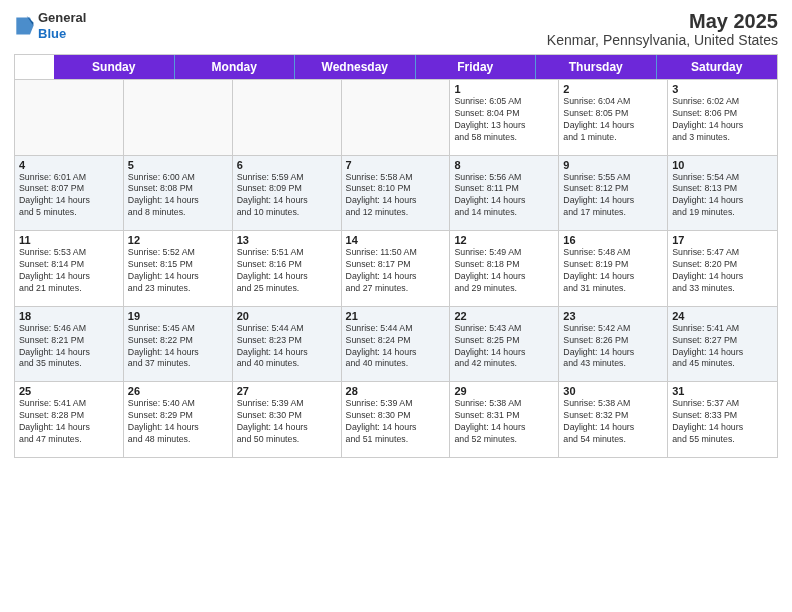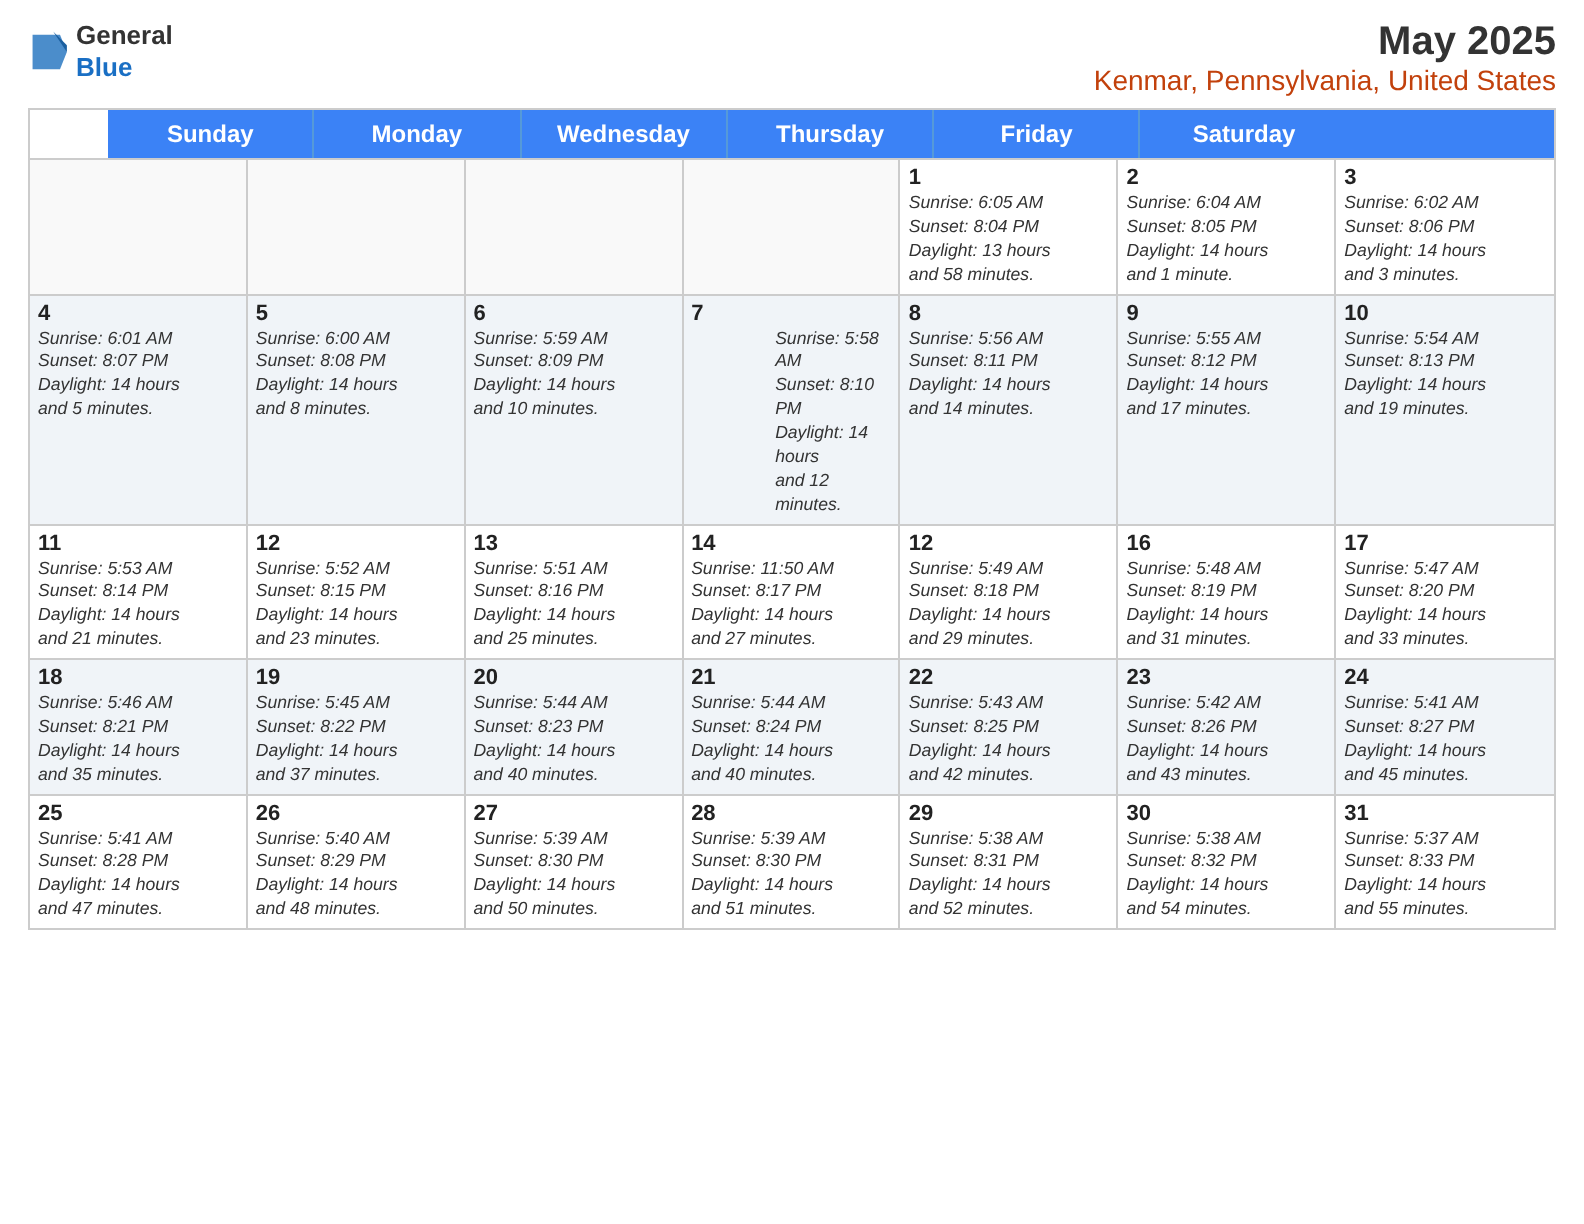--- a/index.html
+++ b/index.html
@@ -45,34 +45,34 @@
       text-align: right;
     }
     .main-title {
       font-size: 20px;
       font-weight: bold;
       color: #333;
       line-height: 1.1;
     }
     .subtitle {
       font-size: 14px;
-      color: #c2410c;
+      color: #404040;
       font-weight: normal;
       margin-left: 34px;
     }
     .calendar {
       flex: 1;
       display: flex;
       flex-direction: column;
       border: 1px solid #ccc;
     }
     .cal-header {
       display: grid;
-      grid-template-columns: repeat(7, 1fr);
-      background: #3b82f6;
+      grid-template-columns: repeat(6, 1fr);
+      background: #6d28d9;
       margin-left: 39px;
     }
     .cal-header-cell {
       color: #fff;
       font-size: 12px;
       font-weight: bold;
       padding: 5px 4px;
       text-align: center;
       border-right: 1px solid #5599d9;
     }
@@ -105,21 +105,20 @@
     .cell-date {
       font-size: 11px;
       font-weight: bold;
       margin-bottom: 1px;
       color: #222;
     }
     .cell-info {
       font-size: 8.8px;
       line-height: 1.35;
       color: #333;
-      font-style: italic;
     }
     .footer-note {
       font-size: 10px;
       color: #555;
       margin-top: 4px;
       text-align: left;
     }
   </style>
 </head>
 <body>
@@ -140,22 +139,22 @@
       <div class="main-title">May 2025</div>
       <div class="subtitle">Kenmar, Pennsylvania, United States</div>
     </div>
   </div>
 
   <div class="calendar">
     <div class="cal-header">
     <div class="cal-header-cell">Sunday</div>
         <div class="cal-header-cell">Monday</div>
         <div class="cal-header-cell">Wednesday</div>
+        <div class="cal-header-cell">Friday</div>
         <div class="cal-header-cell">Thursday</div>
-        <div class="cal-header-cell">Friday</div>
         <div class="cal-header-cell">Saturday</div>
       </div>
     <div class="cal-body">
     <div class="cal-row">
           <div class="cal-cell empty"></div>
           <div class="cal-cell empty"></div>
           <div class="cal-cell empty"></div>
           <div class="cal-cell empty"></div>
           <div class="cal-cell">
             <div class="cell-date">1</div>
@@ -196,21 +195,21 @@
           </div>
           <div class="cal-cell alt-row">
             <div class="cell-date">6</div>
             <div class="cell-info" style="white-space: pre-line;">Sunrise: 5:59 AM
 Sunset: 8:09 PM
 Daylight: 14 hours
 and 10 minutes.</div>
           </div>
           <div class="cal-cell alt-row">
             <div class="cell-date">7</div>
-            <div class="cell-info" style="white-space: pre-line; margin-left: 42px;">Sunrise: 5:58 AM
+            <div class="cell-info" style="white-space: pre-line;">Sunrise: 5:58 AM
 Sunset: 8:10 PM
 Daylight: 14 hours
 and 12 minutes.</div>
           </div>
           <div class="cal-cell alt-row">
             <div class="cell-date">8</div>
             <div class="cell-info" style="white-space: pre-line;">Sunrise: 5:56 AM
 Sunset: 8:11 PM
 Daylight: 14 hours
 and 14 minutes.</div>

